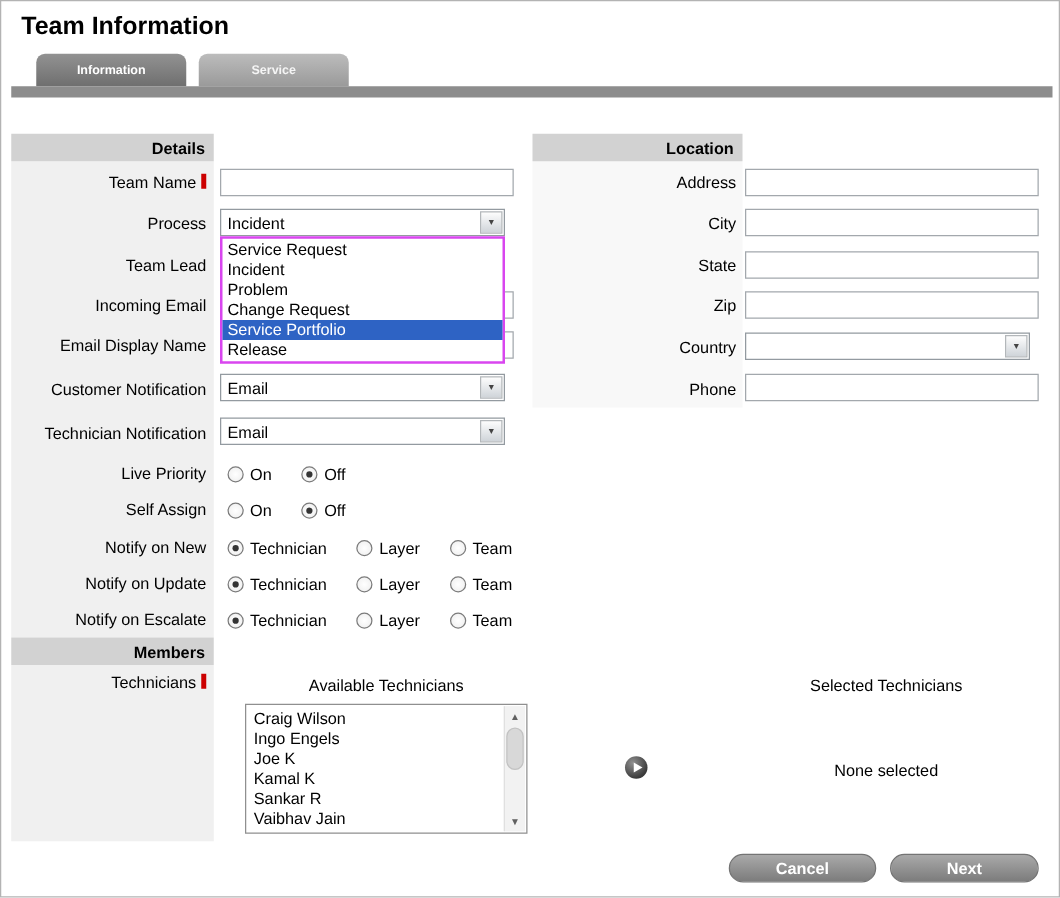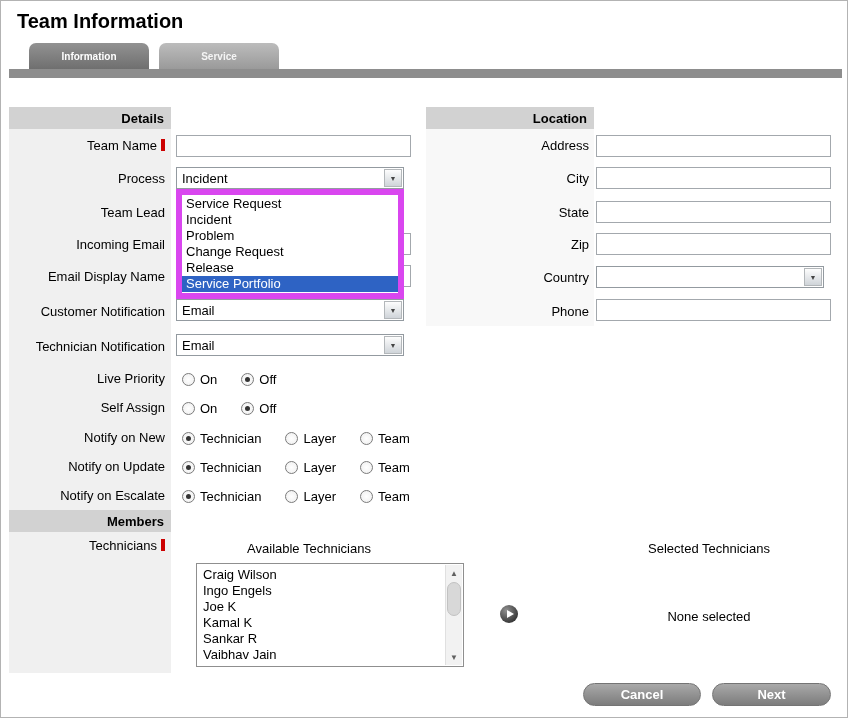--- a/index.html
+++ b/index.html
@@ -26,35 +26,35 @@
 
   .tinput { position:absolute; height:22px; border:1px solid #a3a8ad; background:#fff;
             font:13px "Liberation Sans",sans-serif; padding:0 4px; }
   .combo { position:absolute; height:22px; border:1px solid #939aa0; background:#fff;
            display:flex; align-items:center; padding-left:5px; cursor:default; }
   .combo-btn { position:absolute; right:1px; top:1px; width:18px; height:18px;
                background:linear-gradient(#fdfdfd,#cfd4d9); border:1px solid #b3b7ba;
                display:flex; align-items:center; justify-content:center; font-size:7px; color:#444; }
 
   .ddlist { position:absolute; left:175px; top:188px; width:228px; background:#fff;
-            border:6px solid #d946ef; z-index:20; padding:1px 0; }
+            border:2px solid #d946ef; z-index:20; padding:1px 0; }
   .ddopt { height:16px; line-height:16px; padding-left:4px; cursor:default; }
   .ddopt.hl { background:#2e63c4; color:#fff; }
 
   .radiorow { position:absolute; left:181px; display:flex; align-items:center; height:16px; }
   .ropt { display:flex; align-items:center; margin-right:24px; cursor:pointer; }
   .radio { width:13px; height:13px; border-radius:50%; border:1px solid #7b7b7b;
            background:radial-gradient(#ffffff,#ededed); display:inline-block; position:relative;
            margin-right:5px; flex:none; }
   .radio.checked::after { content:""; position:absolute; left:3px; top:3px; width:5px; height:5px;
                           border-radius:50%; background:#343434; }
 
   .center-label { position:absolute; text-align:center; }
 
-  .listbox { position:absolute; left:195px; top:562px; width:268px; height:104px;
+  .listbox { position:absolute; left:195px; top:562px; width:226px; height:104px;
              border:1px solid #8f8f8f; background:#fff; padding:3px 22px 4px 6px; overflow:hidden; }
   .litem { height:16px; line-height:16px; white-space:nowrap; }
   .sbar { position:absolute; right:1px; top:1px; bottom:1px; width:17px; background:#f2f2f2;
           border-left:1px solid #e0e0e0; }
   .sbtn { position:absolute; left:0; width:16px; height:16px; background:#f2f2f2; color:#606060;
           font-size:8px; display:flex; align-items:center; justify-content:center; cursor:pointer; }
   .sthumb { position:absolute; left:1px; top:17px; width:14px; height:34px; background:#d8d8d8;
             border:1px solid #c2c2c2; border-radius:7px; cursor:pointer; }
 
   .movebtn { position:absolute; left:499px; top:604px; width:18px; height:18px; border-radius:50%;
@@ -128,22 +128,22 @@
   <div class="combo" style="left:175px; top:333px; width:228px;">
     <span>Email</span>
     <span class="combo-btn">▼</span>
   </div>
 
   <div class="ddlist">
     <div class="ddopt">Service Request</div>
     <div class="ddopt">Incident</div>
     <div class="ddopt">Problem</div>
     <div class="ddopt">Change Request</div>
+    <div class="ddopt hl">Service Portfolio</div>
     <div class="ddopt">Release</div>
-    <div class="ddopt hl">Service Portfolio</div>
   </div>
 
   <div class="radiorow" style="top:370px;">
     <span class="ropt">
       <span class="radio"></span>
       <span>On</span>
     </span>
     <span class="ropt">
       <span class="radio checked"></span>
       <span>Off</span>

